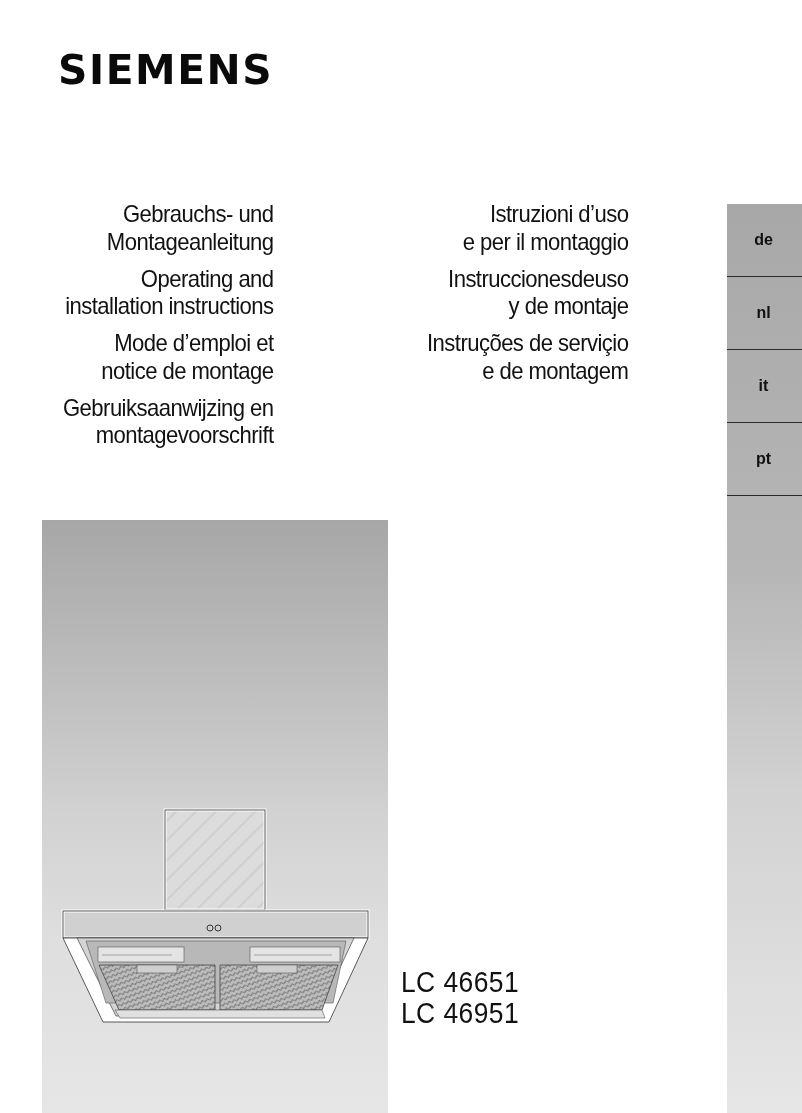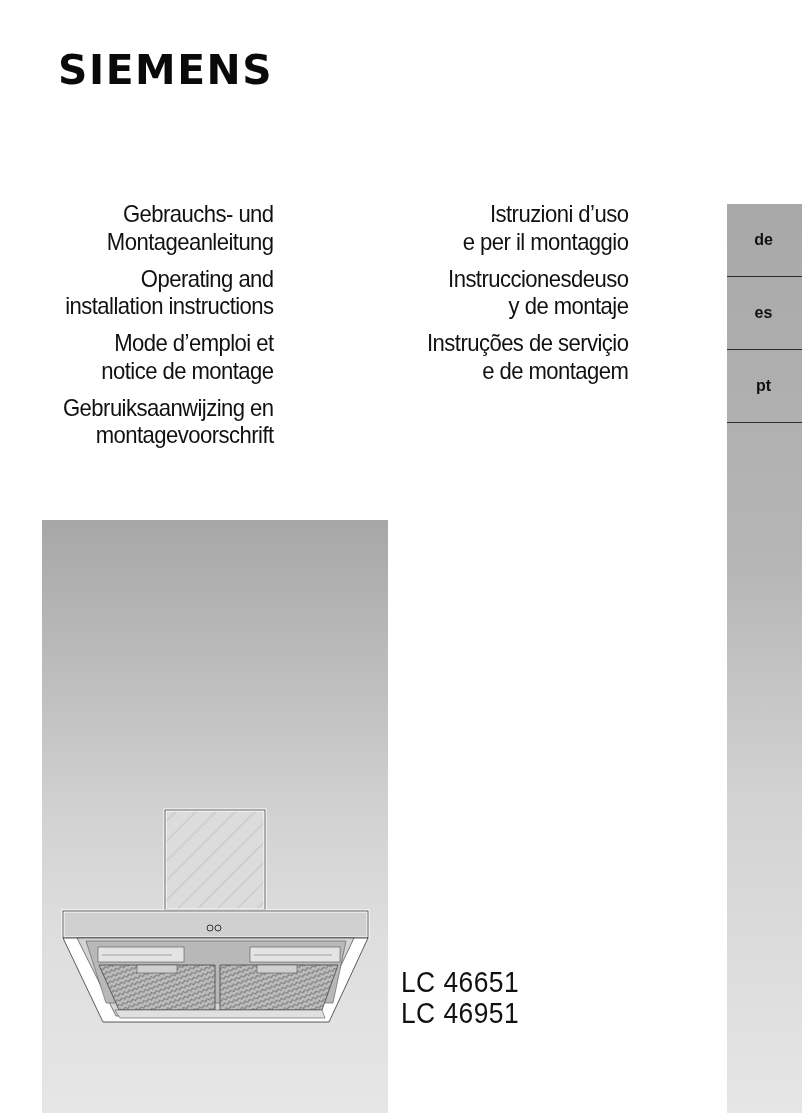--- a/index.html
+++ b/index.html
@@ -90,21 +90,24 @@
     <span class="title-line">Instruções de serviçio</span>
     <span class="title-line">e de montagem</span>
   </div>
 </div>
 
 <div class="tabs">
   <div class="tab">
       <span>de</span>
     </div>
   <div class="tab">
-      <span>es</span>
+      <span>nl</span>
+    </div>
+  <div class="tab">
+      <span>it</span>
     </div>
   <div class="tab">
       <span>pt</span>
     </div>
 </div>
 
 <div class="panel">
   <svg class="hood-svg" width="346" height="593" viewBox="0 0 346 593">
     <defs>
       <pattern id="mesh" width="5" height="5" patternUnits="userSpaceOnUse" patternTransform="rotate(-20)">

